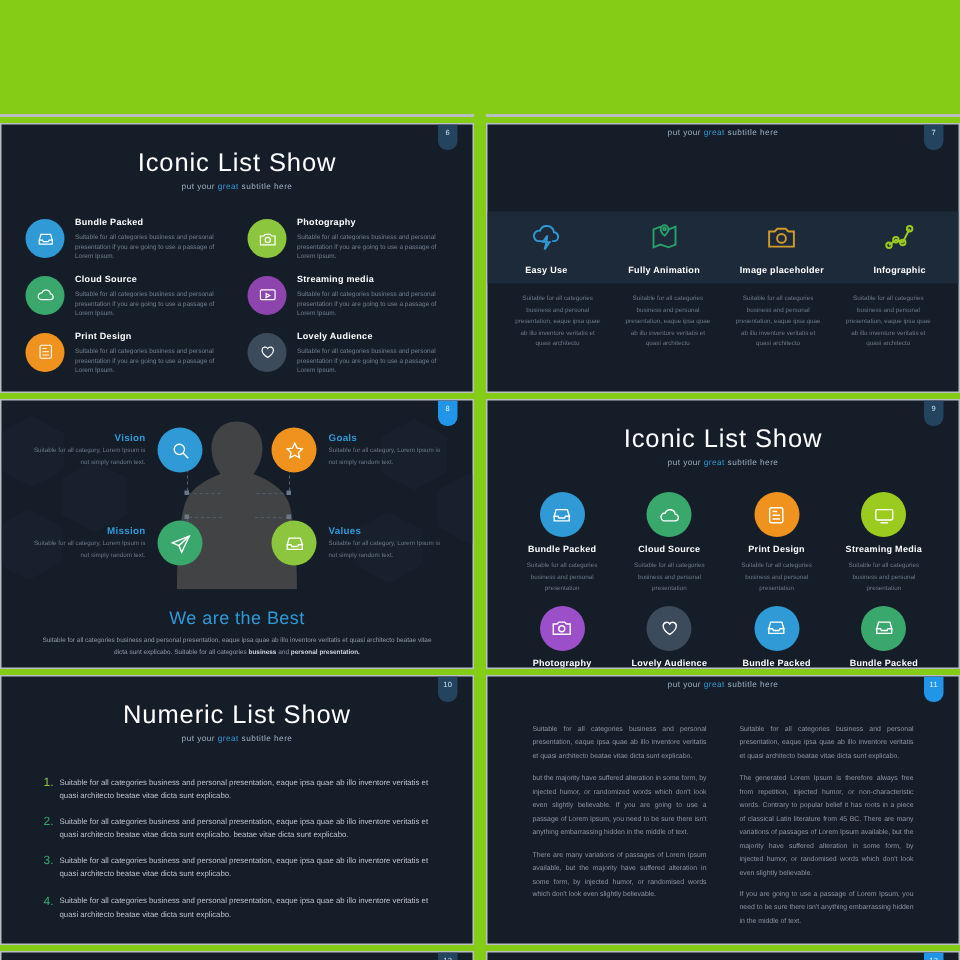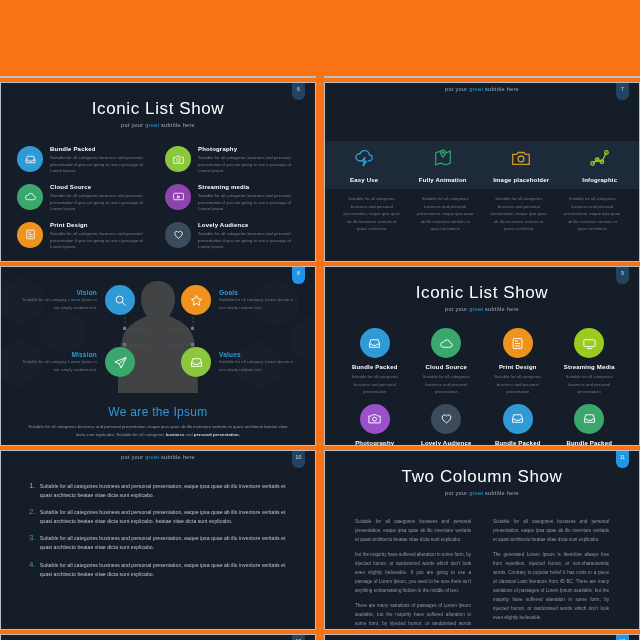--- a/index.html
+++ b/index.html
@@ -10,21 +10,21 @@
     overflow: hidden;
   }
   #grid {
     width: 640px; height: 640px;
     display: grid;
     grid-template-columns: 316px 316px;
     grid-template-rows: 78px 180px 180px 180px 40px;
     column-gap: 8px;
     row-gap: 4px;
     padding: 0 0 0 0;
-    background: #f97316;
+    background: #84cc16;
     align-content: start;
     justify-content: center;
   }
   .slide {
     position: relative;
     background: #151d29;
     overflow: hidden;
     border: 1px solid #b9bdc4;
   }
   .slide.clip-top { align-self: end; }
@@ -402,21 +402,21 @@
             </svg>
         </div>
         <div class="txt">
           <h4 style="color:#2f9ad6">Values</h4>
           <p>Suitable for all category, Lorem Ipsum is not simply random text.</p>
         </div>
       </div>
     </div>
 
     <div class="best-footer">
-      <h3>We are the Ipsum</h3>
+      <h3>We are the Best</h3>
       <p>
         <span>Suitable for all categories business and personal presentation, eaque ipsa quae ab illo inventore veritatis et quasi architecto beatae vitae dicta sunt explicabo. Suitable for all categories </span><b>business</b><span> and </span><b>personal presentation.</b>
       </p>
     </div>
   </div>
 
   <div class="slide">
     <div class="badge">9</div>
     <div class="title">Iconic List Show</div>
     <div class="subtitle">
@@ -498,20 +498,21 @@
             </svg>
         </div>
         <h4>Bundle Packed</h4>
 
       </div>
     </div>
   </div>
 
   <div class="slide">
     <div class="badge">10</div>
+    <div class="title">Numeric List Show</div>
     <div class="subtitle">
       <span>put your </span><span class="hl">great</span><span> subtitle here</span>
     </div>
     <div class="num-list">
       <div class="num-item">
         <span class="n" style="color:#8cc63e">1.</span>
         <p>Suitable for all categories business and personal presentation, eaque ipsa quae ab illo inventore veritatis et quasi architecto beatae vitae dicta sunt explicabo.</p>
       </div>
       <div class="num-item">
         <span class="n" style="color:#3aa76d">2.</span>
@@ -523,21 +524,20 @@
       </div>
       <div class="num-item">
         <span class="n" style="color:#3aa76d">4.</span>
         <p>Suitable for all categories business and personal presentation, eaque ipsa quae ab illo inventore veritatis et quasi architecto beatae vitae dicta sunt explicabo.</p>
       </div>
     </div>
   </div>
 
   <div class="slide">
     <div class="badge bright">11</div>
-    <div class="title">Two Coloumn Show</div>
     <div class="subtitle">
       <span>put your </span><span class="hl">great</span><span> subtitle here</span>
     </div>
     <div class="two-col">
       <div>
         <p>Suitable for all categories business and personal presentation, eaque ipsa quae ab illo inventore veritatis et quasi architecto beatae vitae dicta sunt explicabo.</p>
         <p>but the majority have suffered alteration in some form, by injected humor, or randomized words which don't look even slightly believable. If you are going to use a passage of Lorem Ipsum, you need to be sure there isn't anything embarrassing hidden in the middle of text.</p>
         <p>There are many variations of passages of Lorem Ipsum available, but the majority have suffered alteration in some form, by injected humor, or randomised words which don't look even slightly believable.</p>
 
       </div>

